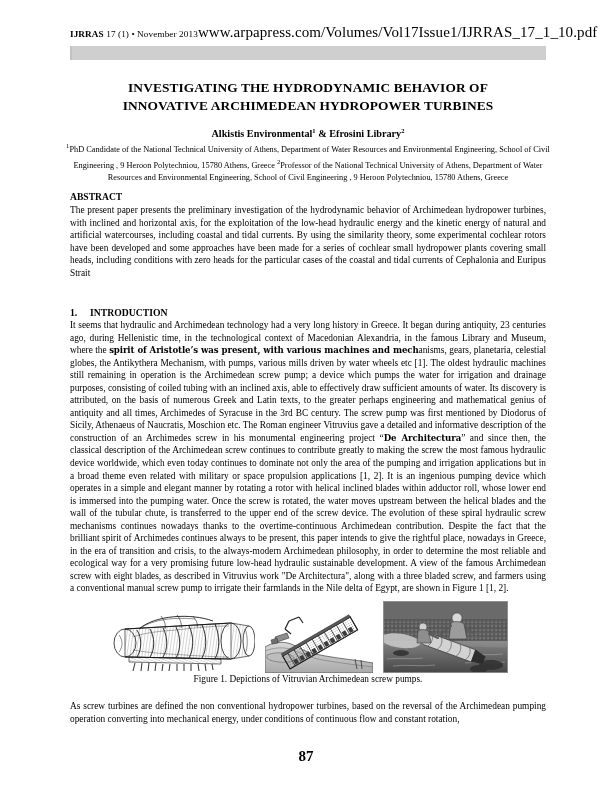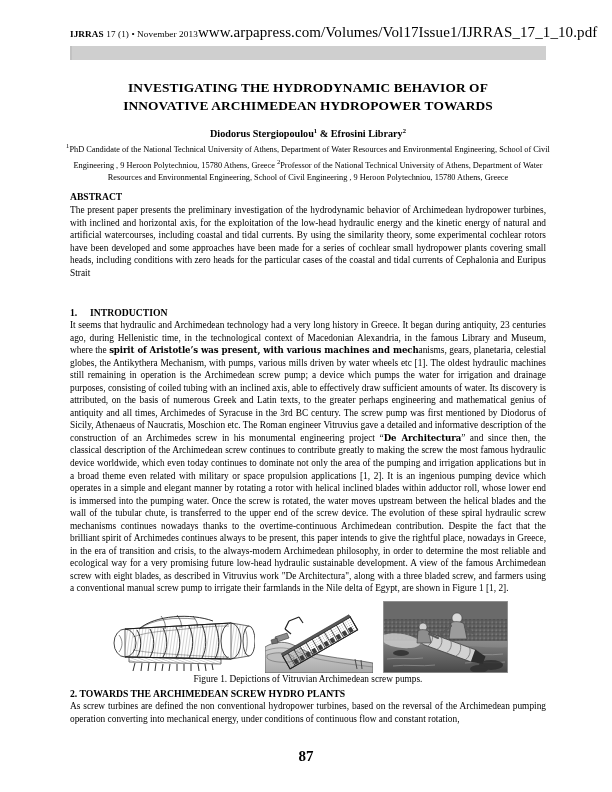--- a/index.html
+++ b/index.html
@@ -194,25 +194,25 @@
       <b>IJRRAS</b>
       <span>17 (1) • November 2013</span>
     </div>
     <div class="runhead-right">www.arpapress.com/Volumes/Vol17Issue1/IJRRAS_17_1_10.pdf</div>
   </div>
 
   <div class="graybar"></div>
 
   <div class="title">
     <div>INVESTIGATING THE HYDRODYNAMIC BEHAVIOR OF</div>
-    <div>INNOVATIVE ARCHIMEDEAN HYDROPOWER TOWARDS</div>
+    <div>INNOVATIVE ARCHIMEDEAN HYDROPOWER TURBINES</div>
   </div>
 
   <div class="authors">
-    <span>Diodorus Stergiopoulou</span><sup>1</sup><span> &amp; </span><span>Efrosini Library</span><sup>2</sup>
+    <span>Alkistis Environmental</span><sup>1</sup><span> &amp; </span><span>Efrosini Library</span><sup>2</sup>
   </div>
 
   <div class="affil">
     <sup>1</sup><span>PhD Candidate of the National Technical University of Athens, Department of Water Resources and Environmental Engineering, School of Civil Engineering , 9 Heroon Polytechniou, 15780 Athens, Greece</span>
     <sup>2</sup><span>Professor of the National Technical University of Athens, Department of Water Resources and Environmental Engineering, School of Civil Engineering , 9 Heroon Polytechniou, 15780 Athens, Greece</span>
   </div>
 
   <div class="abstract-head">ABSTRACT</div>
   <div class="abstract-body">The present paper presents the preliminary investigation of the hydrodynamic behavior of Archimedean hydropower turbines, with inclined and horizontal axis, for the exploitation of the low-head hydraulic energy and the kinetic energy of natural and artificial watercourses, including coastal and tidal currents. By using the similarity theory, some experimental cochlear rotors have been developed and some approaches have been made for a series of cochlear small hydropower plants covering small heads, including conditions with zero heads for the particular cases of the coastal and tidal currents of Cephalonia and Euripus Strait</div>
 
@@ -422,21 +422,17 @@
           </g>
 
           <rect x="0.4" y="0.4" width="124.2" height="71.2" fill="none" stroke="#9a9a9a" stroke-width="0.8"></rect>
         </svg>
       </div>
 
     </div>
     <div class="fig-caption">Figure 1. Depictions of Vitruvian Archimedean screw pumps.</div>
   </div>
 
-  <div class="sec-head sec2">
-    <span>2.</span>
-    <span>TOWARDS THE ARCHIMEDEAN SCREW HYDRO PLANTS</span>
-  </div>
   <div class="body-text sec2-body">As screw turbines are defined the non conventional hydropower turbines, based on the reversal of the Archimedean pumping operation converting into mechanical energy, under conditions of continuous flow and constant rotation,</div>
 
   <div class="pagenum">87</div>
 
 </div>
 
 </body></html>

